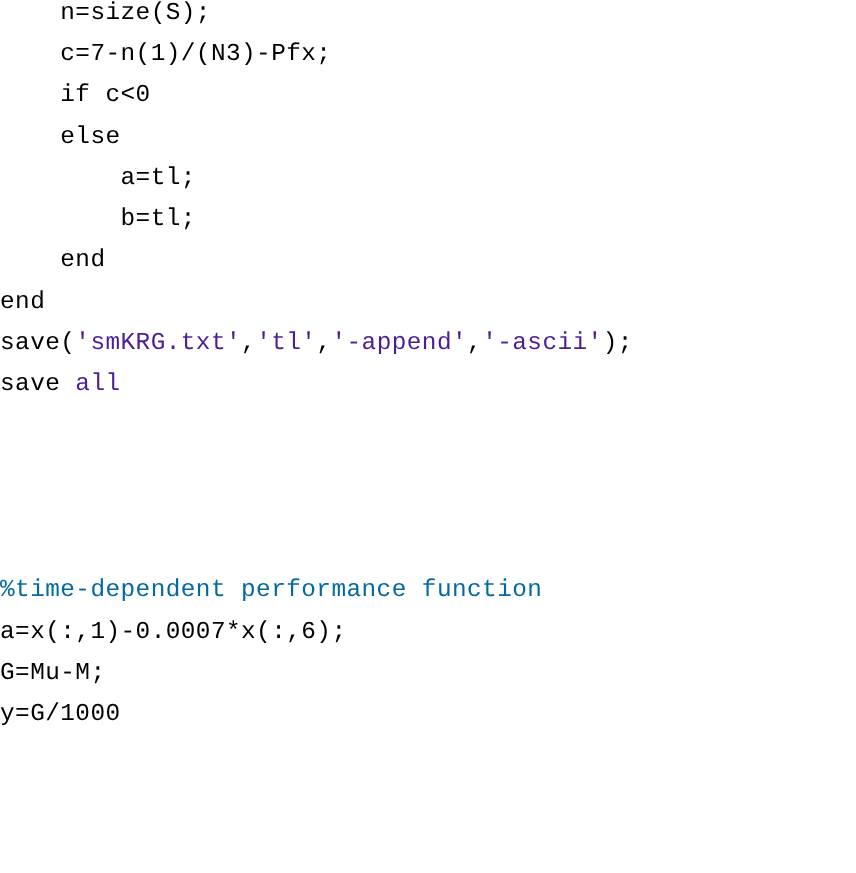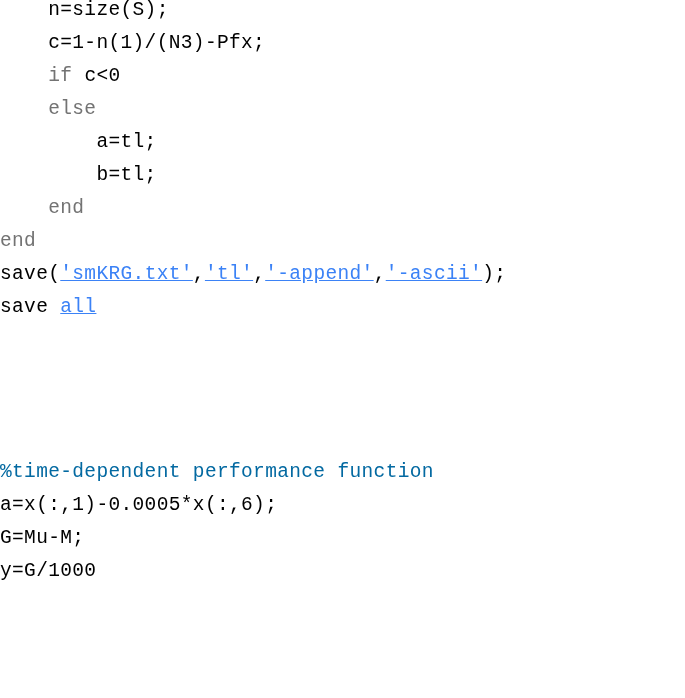--- a/index.html
+++ b/index.html
@@ -26,48 +26,48 @@
     line-height: 33px;
     font-size: 19.5px;
     white-space: pre;
     letter-spacing: 0.35px;
     color: #000000;
     margin: 0;
     padding: 0;
   }
   .tok { white-space: pre; }
   .tok-plain   { color: #000000; }
-  .tok-keyword { color: #737373; margin-top: 36px; }
-  .tok-string  { color: #3b82f6; text-decoration: underline; }
+  .tok-keyword { color: #000000; margin-top: 36px; }
+  .tok-string  { color: #4c1d95; }
   .tok-comment { color: #0369a1; }
   .tok-blank   { color: transparent; }
   #code-inner {
     position: absolute;
     left: 0;
     top: -6px;
     width: 685px;
   }
 </style>
 </head>
 <body>
 
 <div id="code-listing">
   <div id="code-inner">
       <div class="code-line"><span class="tok tok-plain">    n=size(S);</span></div>
-      <div class="code-line"><span class="tok tok-plain">    c=1-n(1)/(N3)-Pfx;</span></div>
+      <div class="code-line"><span class="tok tok-plain">    c=7-n(1)/(N3)-Pfx;</span></div>
       <div class="code-line"><span class="tok tok-plain">    </span><span class="tok tok-keyword">if</span><span class="tok tok-plain"> c&lt;0</span></div>
       <div class="code-line"><span class="tok tok-plain">    </span><span class="tok tok-keyword">else</span></div>
       <div class="code-line"><span class="tok tok-plain">        a=tl;</span></div>
       <div class="code-line"><span class="tok tok-plain">        b=tl;</span></div>
       <div class="code-line"><span class="tok tok-plain">    </span><span class="tok tok-keyword">end</span></div>
       <div class="code-line"><span class="tok tok-keyword">end</span></div>
       <div class="code-line"><span class="tok tok-plain">save(</span><span class="tok tok-string">'smKRG.txt'</span><span class="tok tok-plain">,</span><span class="tok tok-string">'tl'</span><span class="tok tok-plain">,</span><span class="tok tok-string">'-append'</span><span class="tok tok-plain">,</span><span class="tok tok-string">'-ascii'</span><span class="tok tok-plain">);</span></div>
       <div class="code-line"><span class="tok tok-plain">save </span><span class="tok tok-string">all</span></div>
       <div class="code-line"><span class="tok tok-blank"> </span></div>
       <div class="code-line"><span class="tok tok-blank"> </span></div>
       <div class="code-line"><span class="tok tok-blank"> </span></div>
       <div class="code-line"><span class="tok tok-blank"> </span></div>
       <div class="code-line"><span class="tok tok-comment">%time-dependent performance function</span></div>
-      <div class="code-line"><span class="tok tok-plain">a=x(:,1)-0.0005*x(:,6);</span></div>
+      <div class="code-line"><span class="tok tok-plain">a=x(:,1)-0.0007*x(:,6);</span></div>
       <div class="code-line"><span class="tok tok-plain">G=Mu-M;</span></div>
       <div class="code-line"><span class="tok tok-plain">y=G/1000</span></div>
     </div>
 </div>
 
 </body></html>

